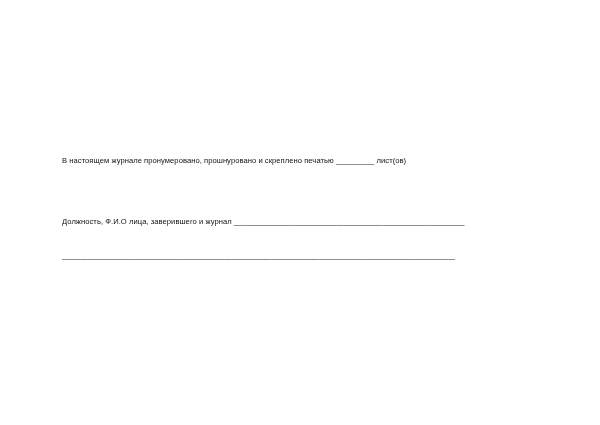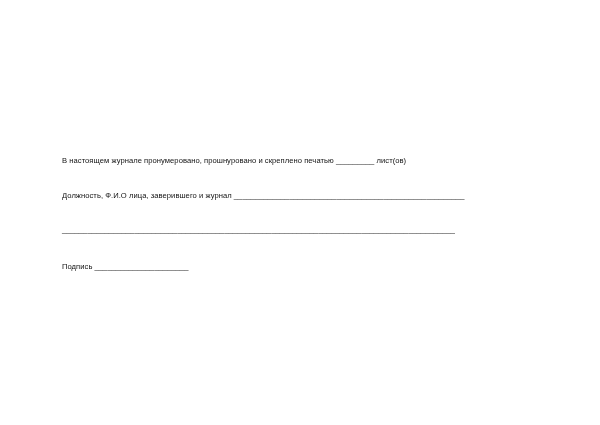--- a/index.html
+++ b/index.html
@@ -30,21 +30,21 @@
     font-size: 7.6px;
     line-height: 11px;
     color: #111111;
     white-space: pre-wrap;
     letter-spacing: 0.05px;
   }
   .l1 {
     margin: 0 0 0 0;
   }
   .l2 {
-    margin: 24px 0 0 0;
+    margin: 50px 0 0 0;
   }
   .l3 {
     margin: 23px 0 0 0;
   }
   .l4 {
     margin: 26px 0 0 0;
   }
   .l5 {
     margin: 12px 0 0 14px;
   }
@@ -53,15 +53,14 @@
   }
 </style>
 </head>
 <body>
 
 <div id="page">
   <div class="doc-body">
     <div class="line l1">В настоящем журнале пронумеровано, прошнуровано и скреплено печатью _________ лист(ов)</div>
     <div class="line l2">Должность, Ф.И.О лица, заверившего и журнал ______________________________________________________</div>
     <div class="line l3">____________________________________________________________________________________________</div>
-    <div class="line l4">Подпись ______________________</div>
   </div>
 </div>
 
 </body></html>

